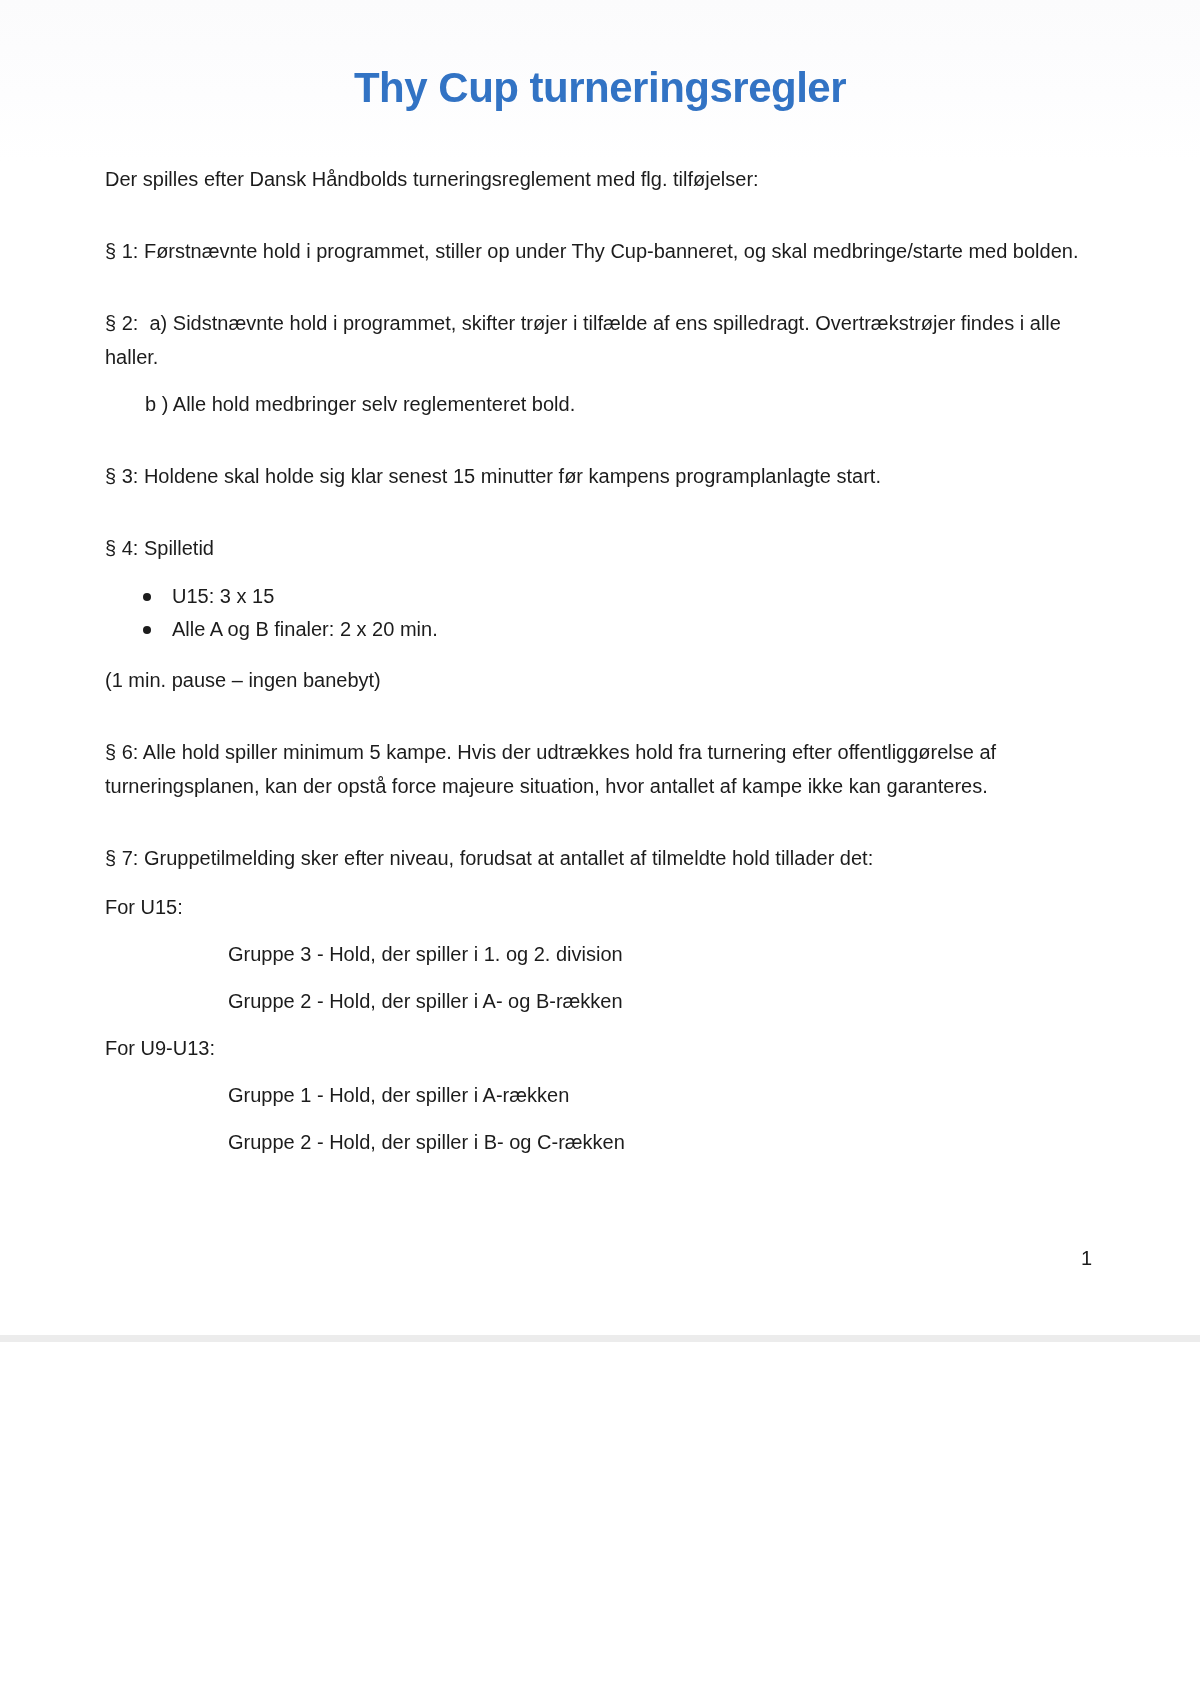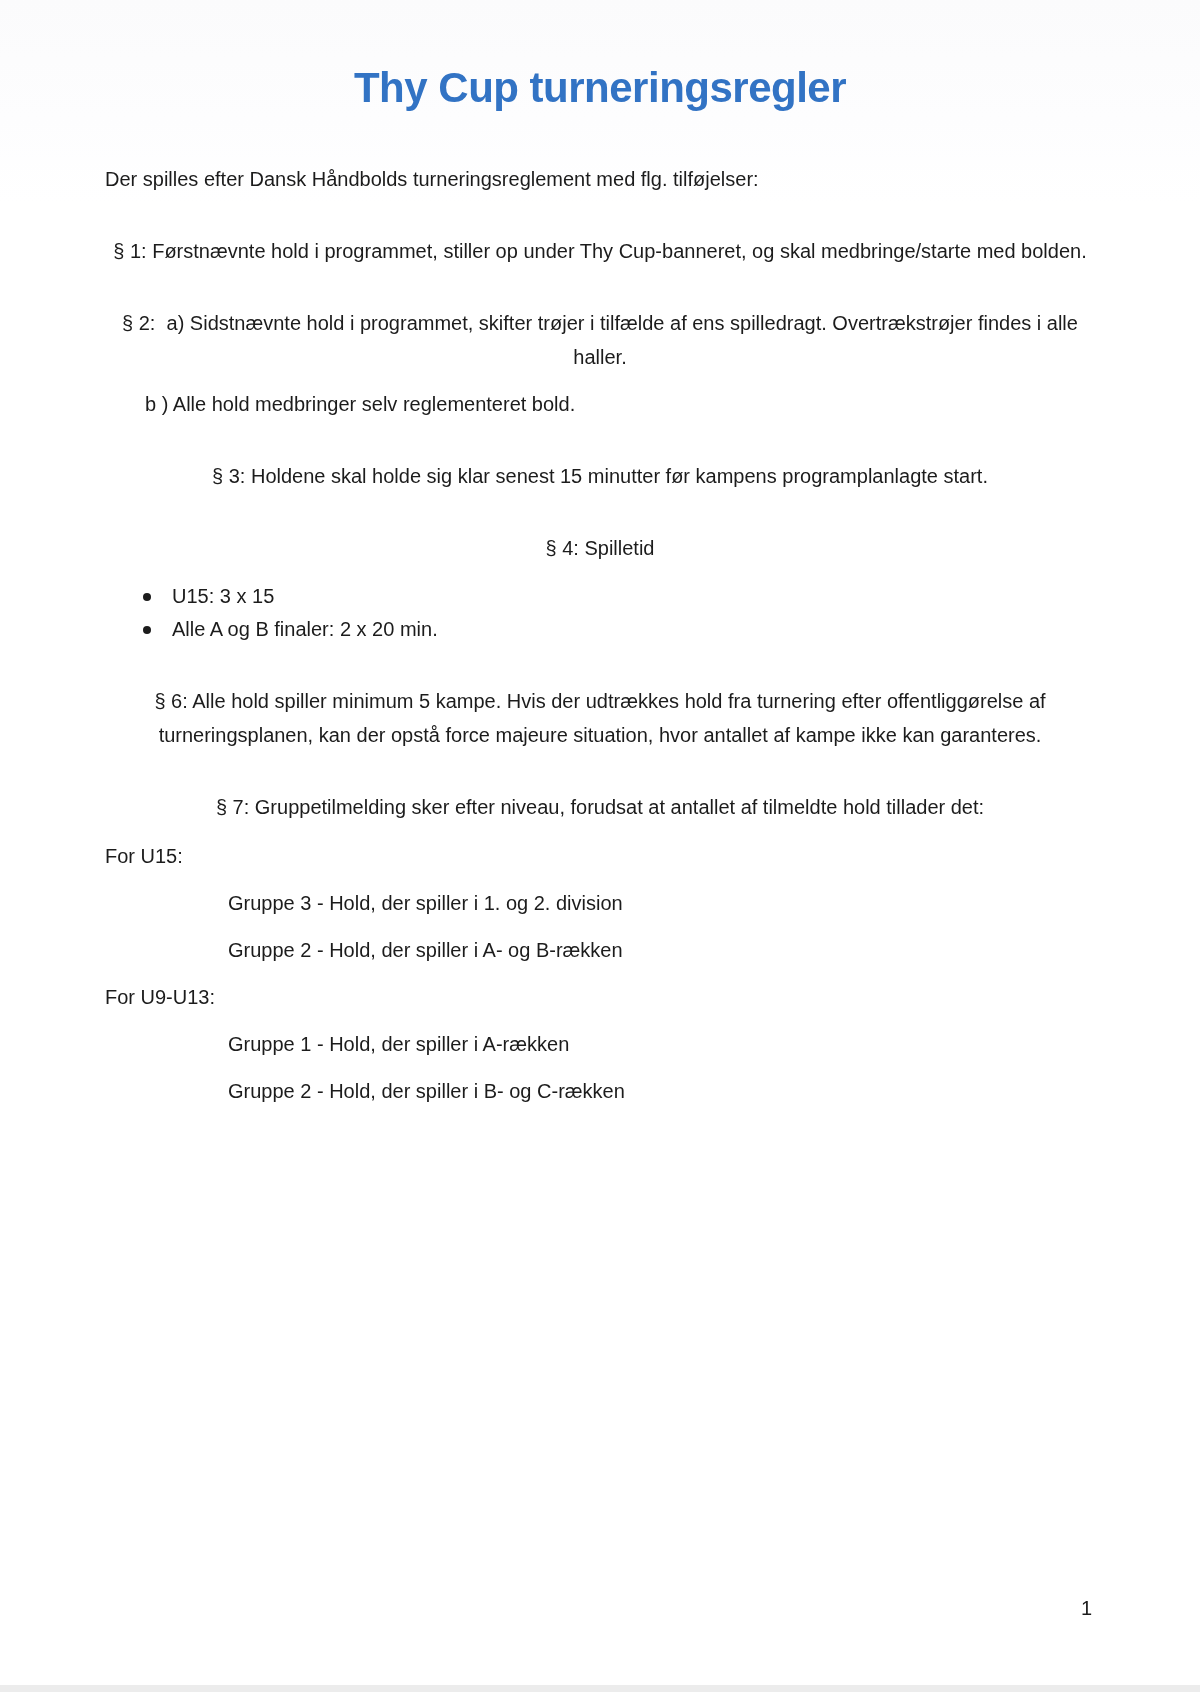--- a/index.html
+++ b/index.html
@@ -3,21 +3,21 @@
 <meta charset="utf-8">
 <style>
   html, body {
     margin: 0;
     padding: 0;
     background: #ffffff;
   }
   .page {
     position: relative;
     width: 1200px;
-    height: 1692px;
+    height: 1342px;
     margin: 0 auto;
     background: linear-gradient(180deg, #fbfbfc 0%, #fdfdfe 7%, #ffffff 12%);
     font-family: "Liberation Sans", "DejaVu Sans", sans-serif;
     color: #1c1c1c;
     overflow: hidden;
   }
   .content {
     padding: 64px 105px 0 105px;
   }
   .doc-title {
@@ -32,21 +32,20 @@
     margin: 13px 0 0 0;
     font-size: 20px;
     line-height: 34px;
     white-space: pre-wrap;
   }
   .para.first {
     margin-top: 50px;
   }
   .para.gap-lg {
     margin-top: 38px;
-    text-align: center;
   }
   .bold { font-weight: 400; }
   .italic { font-style: italic; }
   .indent-b { padding-left: 40px; }
   .indent-group { padding-left: 123px; }
   ul.bullet-list {
     list-style: none;
     margin: 15px 0 0 0;
     padding: 0;
     font-size: 20px;
@@ -99,20 +98,21 @@
 
     <p class="para gap-lg"><span class="bold">§ 3:</span><span> Holdene skal holde sig klar senest 15 minutter før kampens programplanlagte start.</span></p>
 
     <p class="para gap-lg"><span class="bold">§ 4:</span><span> Spilletid</span></p>
 
     <ul class="bullet-list">
       <li><span class="dot"></span><span>U15: 3 x 15</span></li>
       <li><span class="dot"></span><span>Alle A og B finaler: 2 x 20 min.</span></li>
     </ul>
 
+    <p class="para bold" style="margin-top:17px;">(1 min. pause – ingen banebyt)</p>
 
 
     <p class="para gap-lg"><span class="bold">§ 6:</span><span> Alle hold spiller minimum 5 kampe. Hvis der udtrækkes hold fra turnering efter offentliggørelse af turneringsplanen, kan der opstå force majeure situation, hvor antallet af kampe ikke kan garanteres.</span></p>
 
     <p class="para gap-lg bold"><span>§ 7:</span><span> Gruppetilmelding sker efter niveau, forudsat at antallet af tilmeldte hold tillader det:</span></p>
 
     <p class="para" style="margin-top:15px;">For U15:</p>
     <p class="para indent-group">Gruppe 3 - Hold, der spiller i 1. og 2. division</p>
     <p class="para indent-group">Gruppe 2 - Hold, der spiller i A- og B-rækken</p>
 

